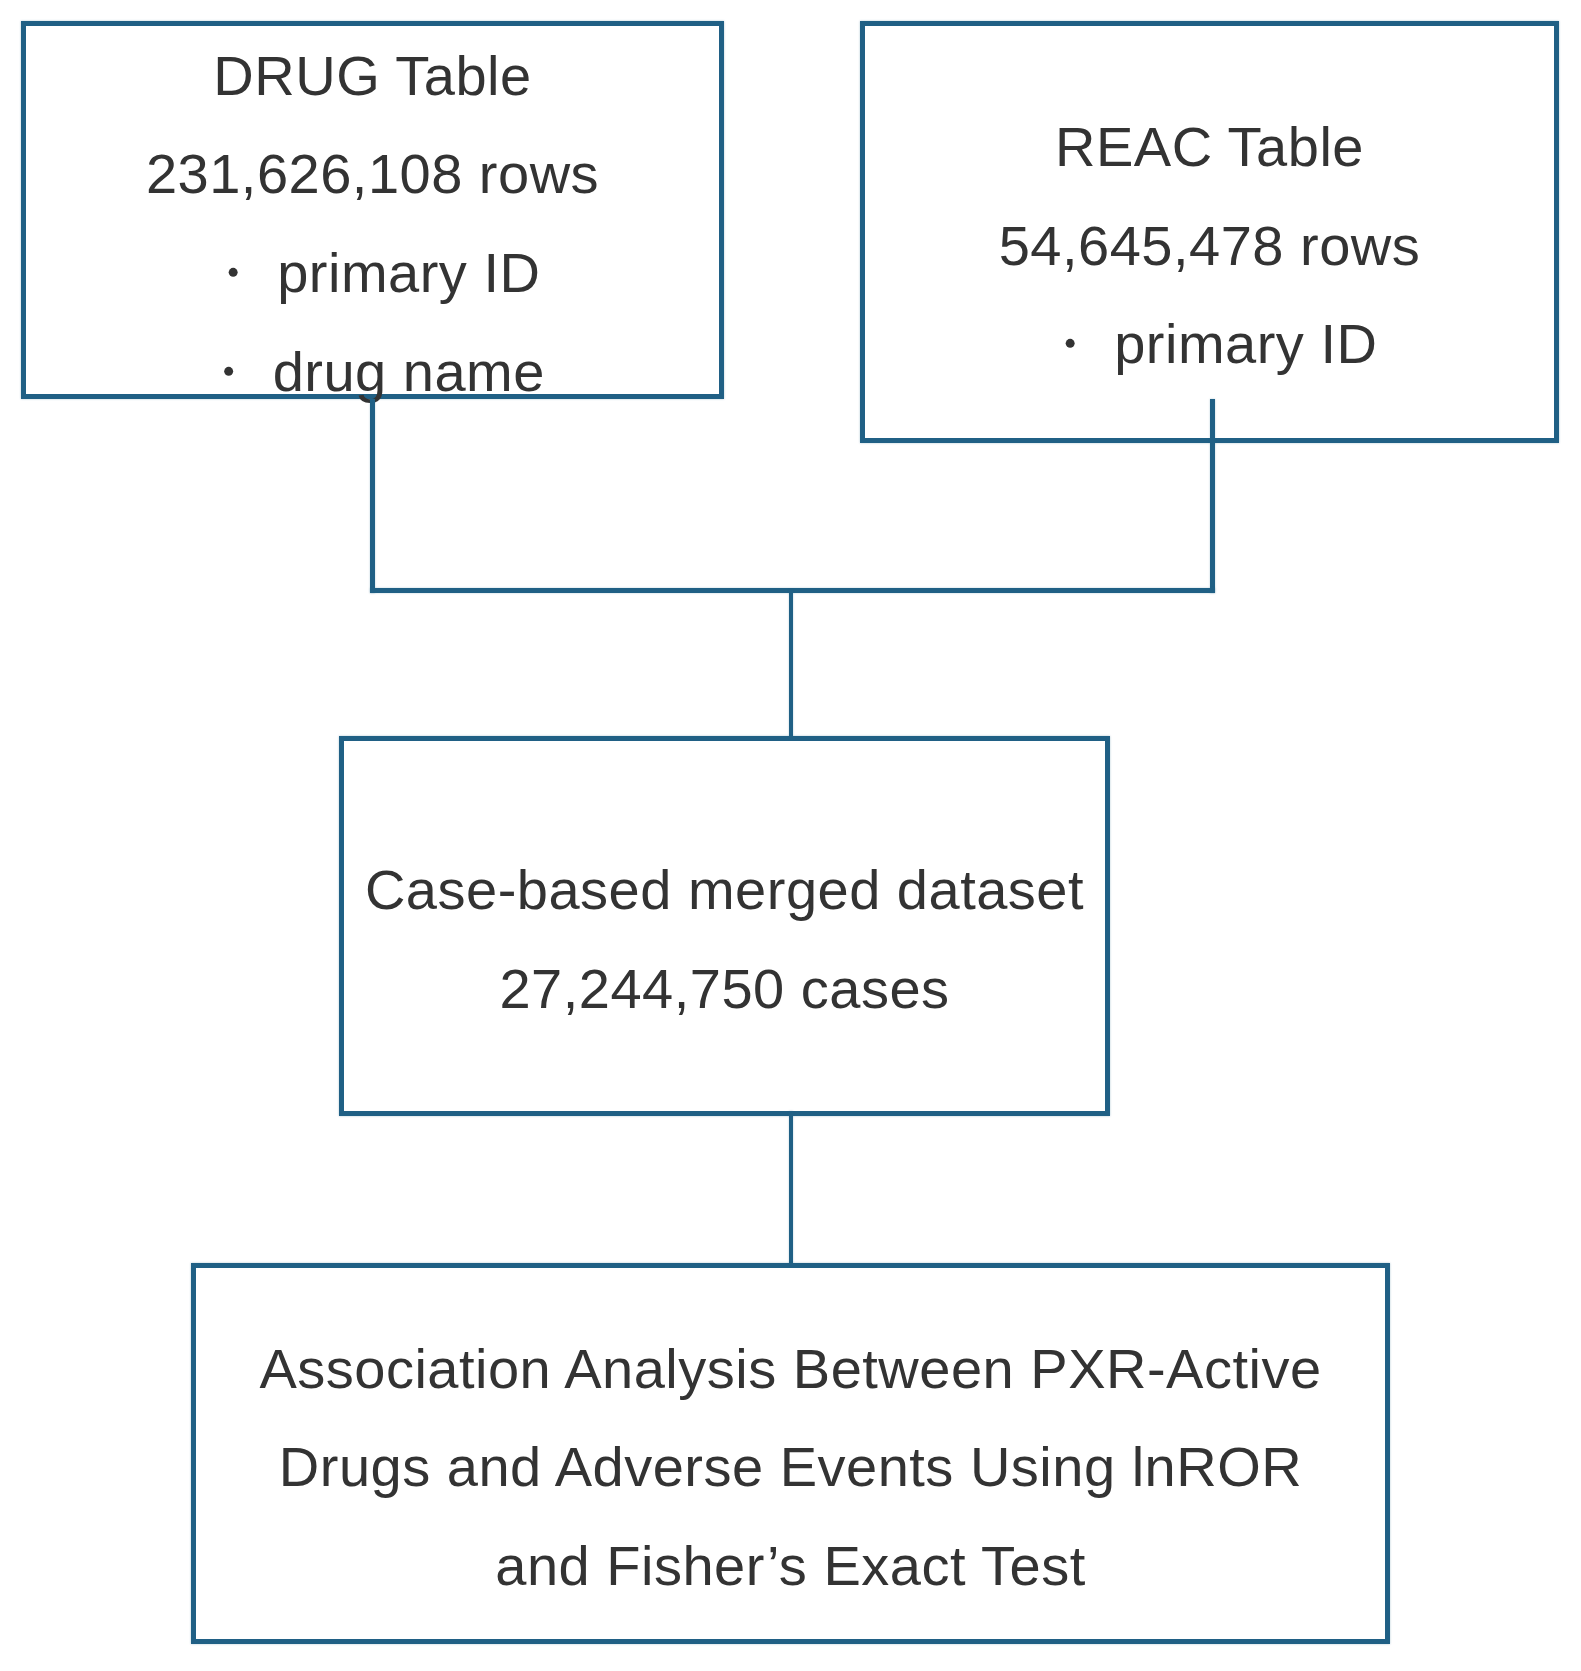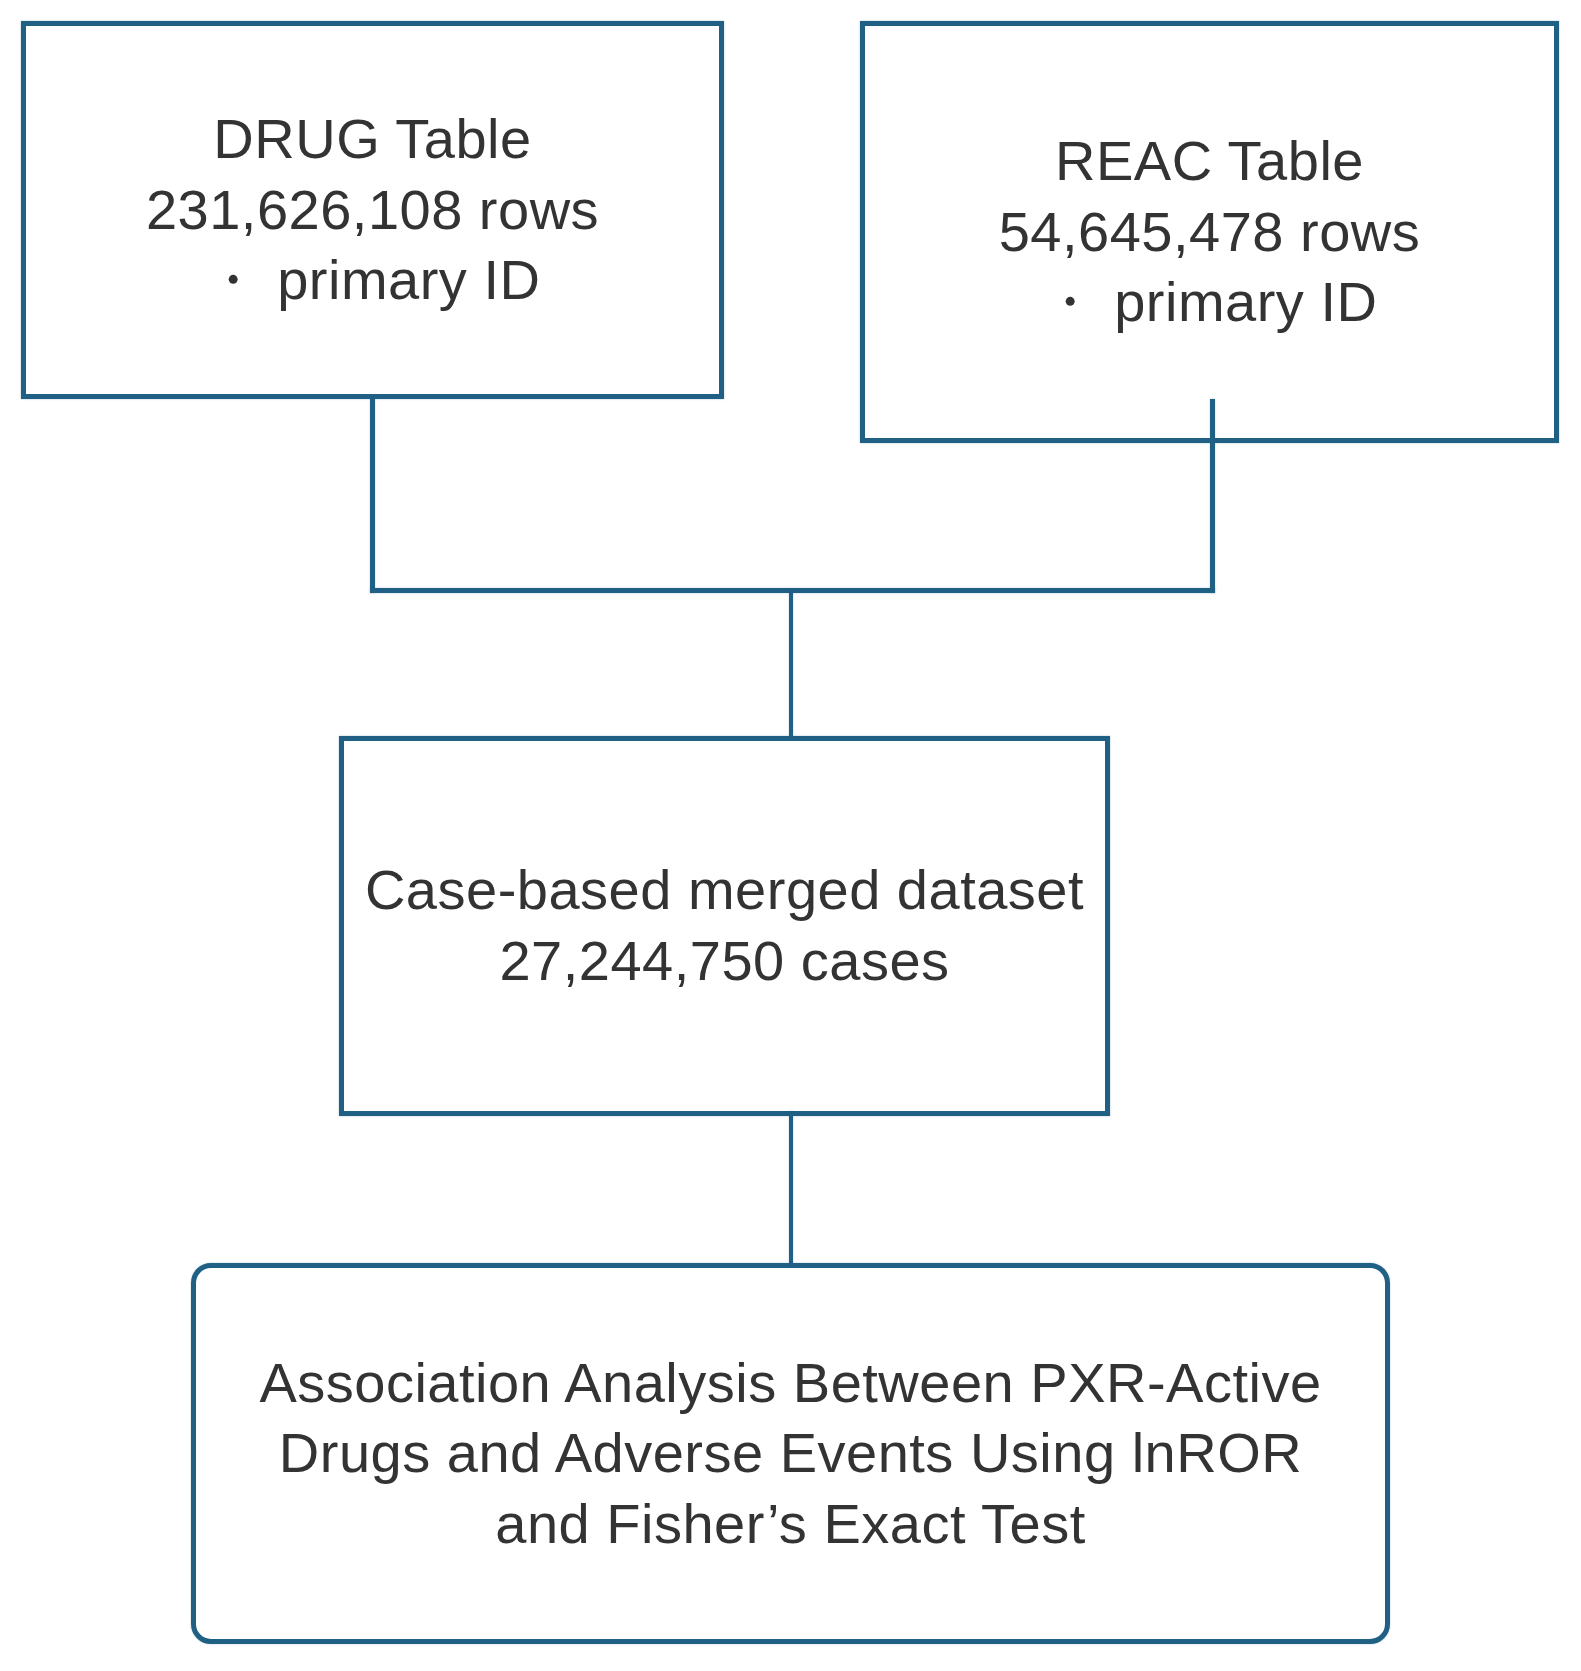--- a/index.html
+++ b/index.html
@@ -31,45 +31,47 @@
     text-align: center;
     box-shadow: 0 0 2px rgba(32, 96, 133, 0.35);
   }
   .box-line {
     display: block;
     font-size: 56px;
     line-height: 1.26;
     font-weight: 400;
     letter-spacing: 0.5px;
     white-space: nowrap;
+    margin-top: 28px;
   }
   #box-drug     { left: 21px;  top: 21px;   width: 703px;  height: 378px; }
   #box-reac     { left: 860px; top: 21px;   width: 699px;  height: 422px; }
   #box-merged   { left: 339px; top: 736px;  width: 771px;  height: 380px; }
-  #box-analysis { left: 191px; top: 1263px; width: 1199px; height: 381px; border-radius: 20px; }
+  #box-analysis { left: 191px; top: 1263px; width: 1199px; height: 381px; }
   .connector {
     position: absolute;
     background: var(--line-color);
     box-shadow: 0 0 2px rgba(32, 96, 133, 0.35);
   }
   #conn-drug-down   { left: 370px;  top: 399px;  width: 5px;   height: 194px; }
   #conn-reac-down   { left: 1210px; top: 399px;  width: 5px;   height: 194px; }
   #conn-horizontal  { left: 370px;  top: 588px;  width: 845px; height: 5px;  }
   #conn-mid-down    { left: 789px;  top: 590px;  width: 4px;   height: 151px; }
   #conn-merged-down { left: 789px;  top: 1111px; width: 4px;   height: 157px; }
 </style>
 </head>
 <body>
 
 <div id="canvas">
 
   <div class="box" id="box-drug">
     <span class="box-line">DRUG Table</span>
     <span class="box-line">231,626,108 rows</span>
     <span class="box-line">・ primary ID</span>
+    <span class="box-line">・ drug name</span>
   </div>
 
   <div class="box" id="box-reac">
     <span class="box-line">REAC Table</span>
     <span class="box-line">54,645,478 rows</span>
     <span class="box-line">・ primary ID</span>
   </div>
 
   <div class="connector" id="conn-drug-down"></div>
   <div class="connector" id="conn-reac-down"></div>

